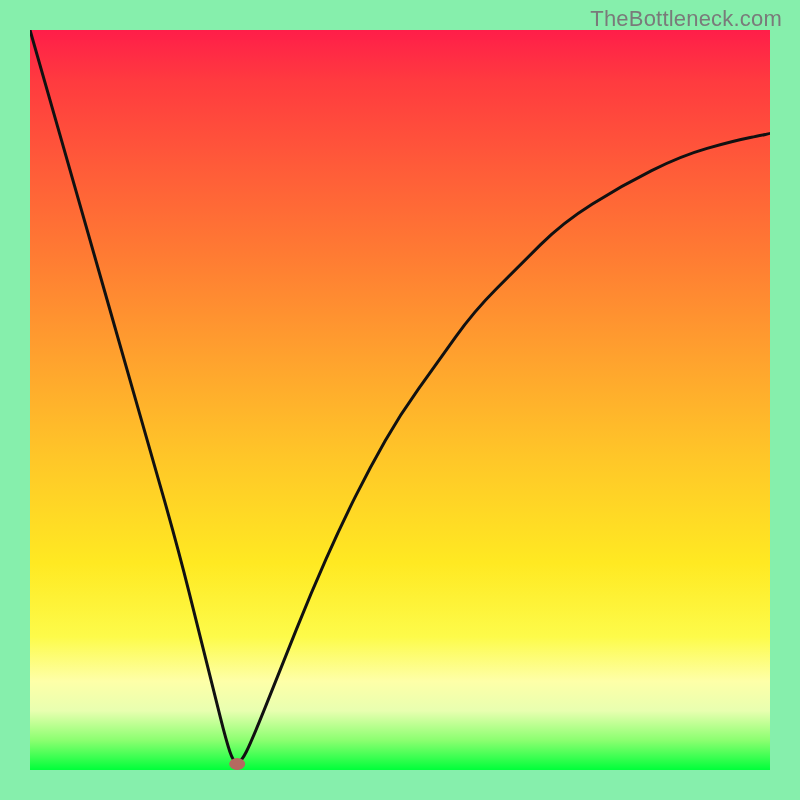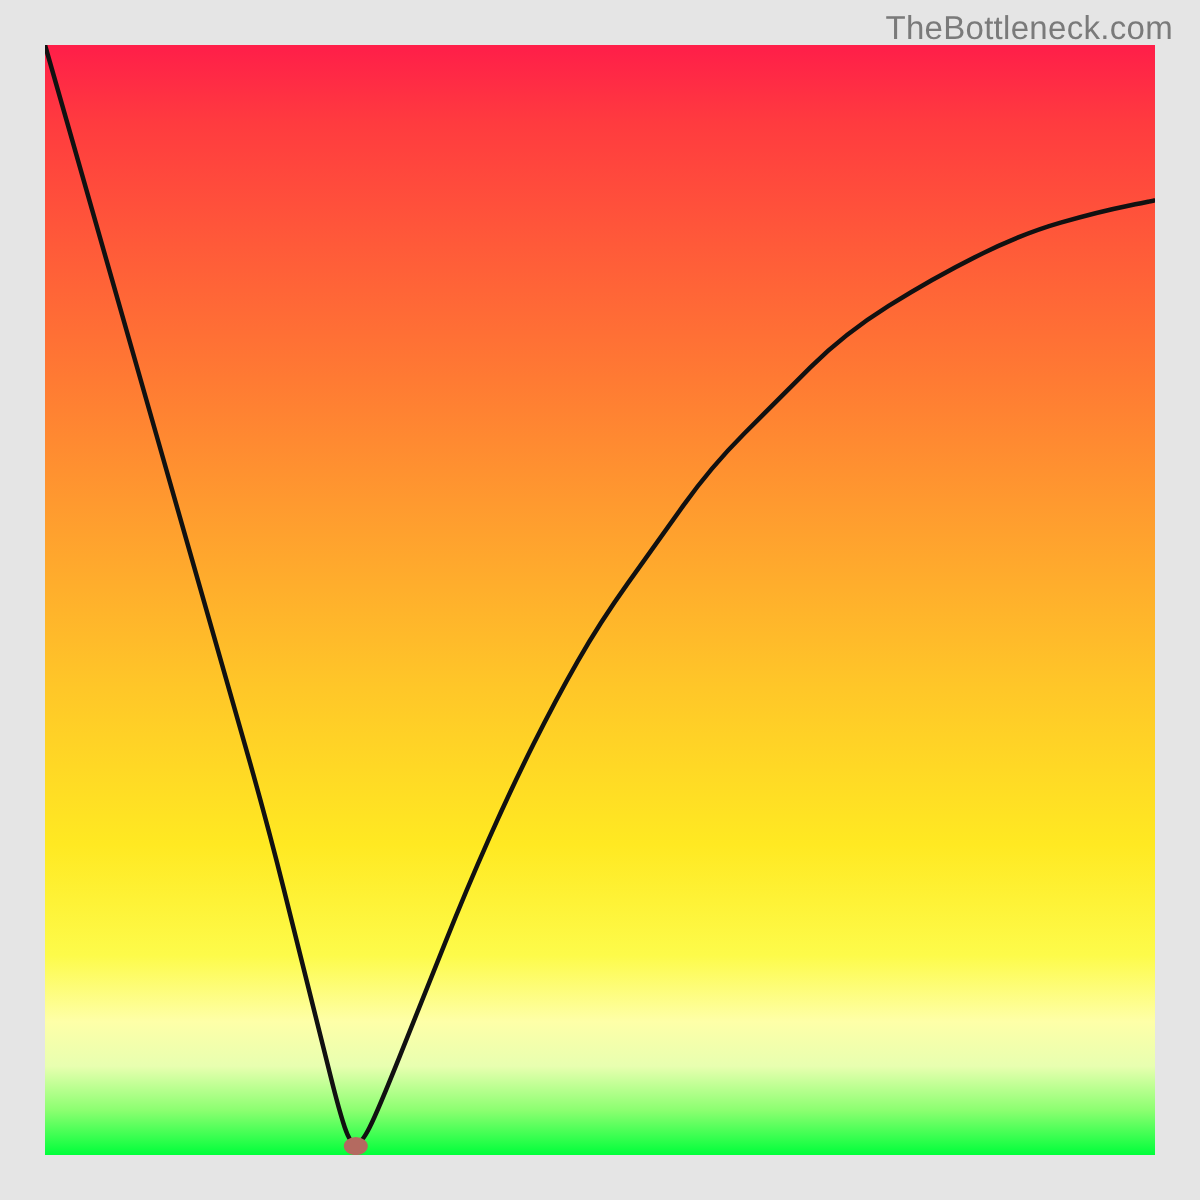--- a/index.html
+++ b/index.html
@@ -8,21 +8,21 @@
     width: 800px;
     height: 800px;
     background: #000;
     overflow: hidden;
     font-family: Arial, Helvetica, sans-serif;
   }
   .frame {
     position: relative;
     width: 800px;
     height: 800px;
-    background: #e5e5e5;
+    background: #86efac;
   }
   .watermark {
     position: absolute;
     top: 6px;
     right: 18px;
     color: #7a7a7a;
     font-size: 22px;
     letter-spacing: 0.2px;
     font-weight: 400;
     z-index: 10;

